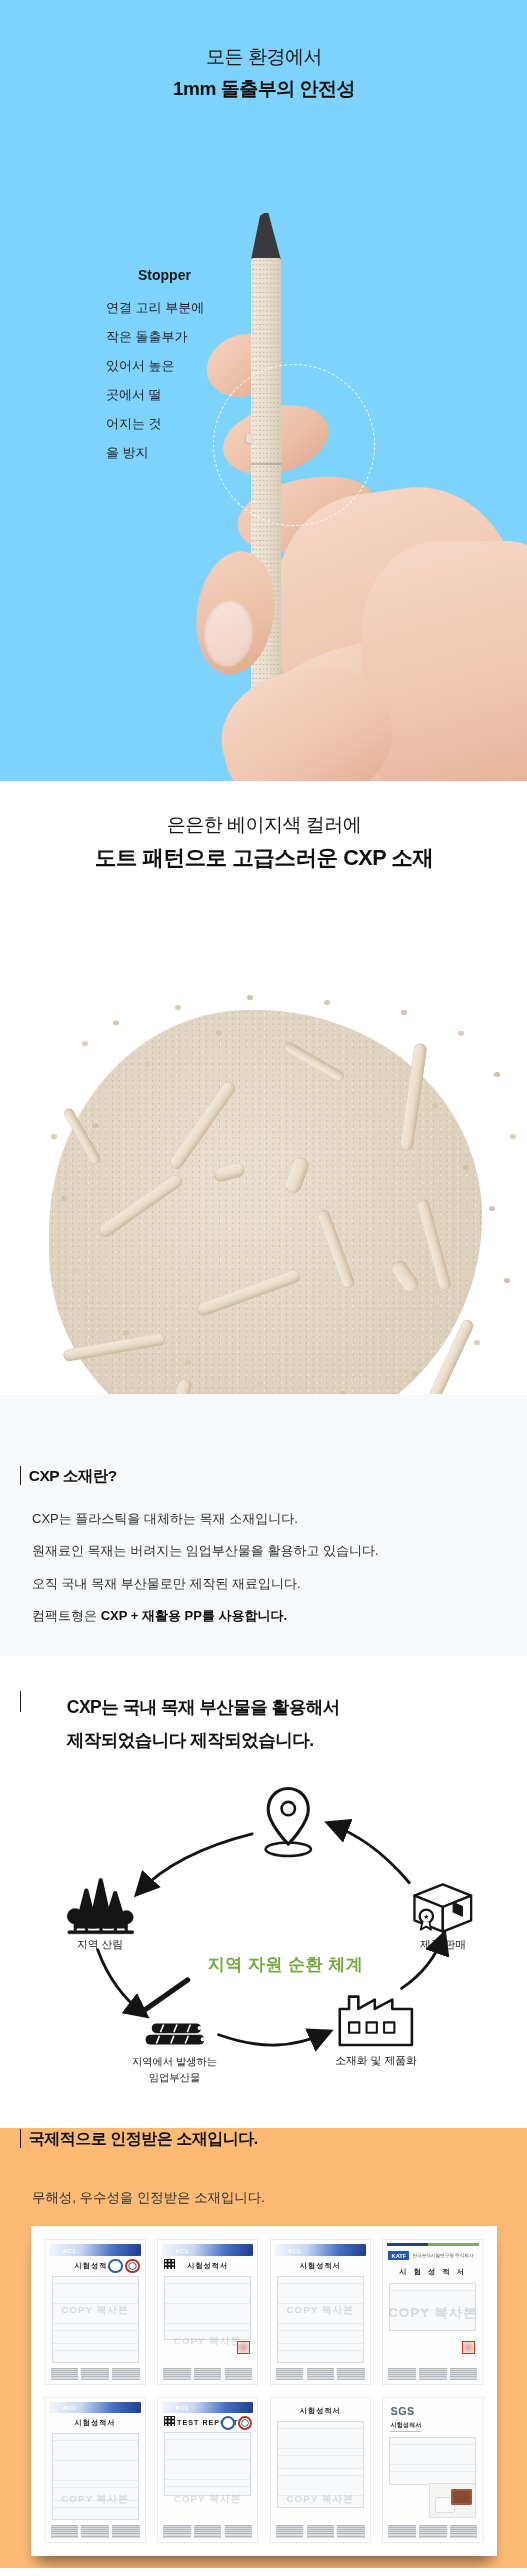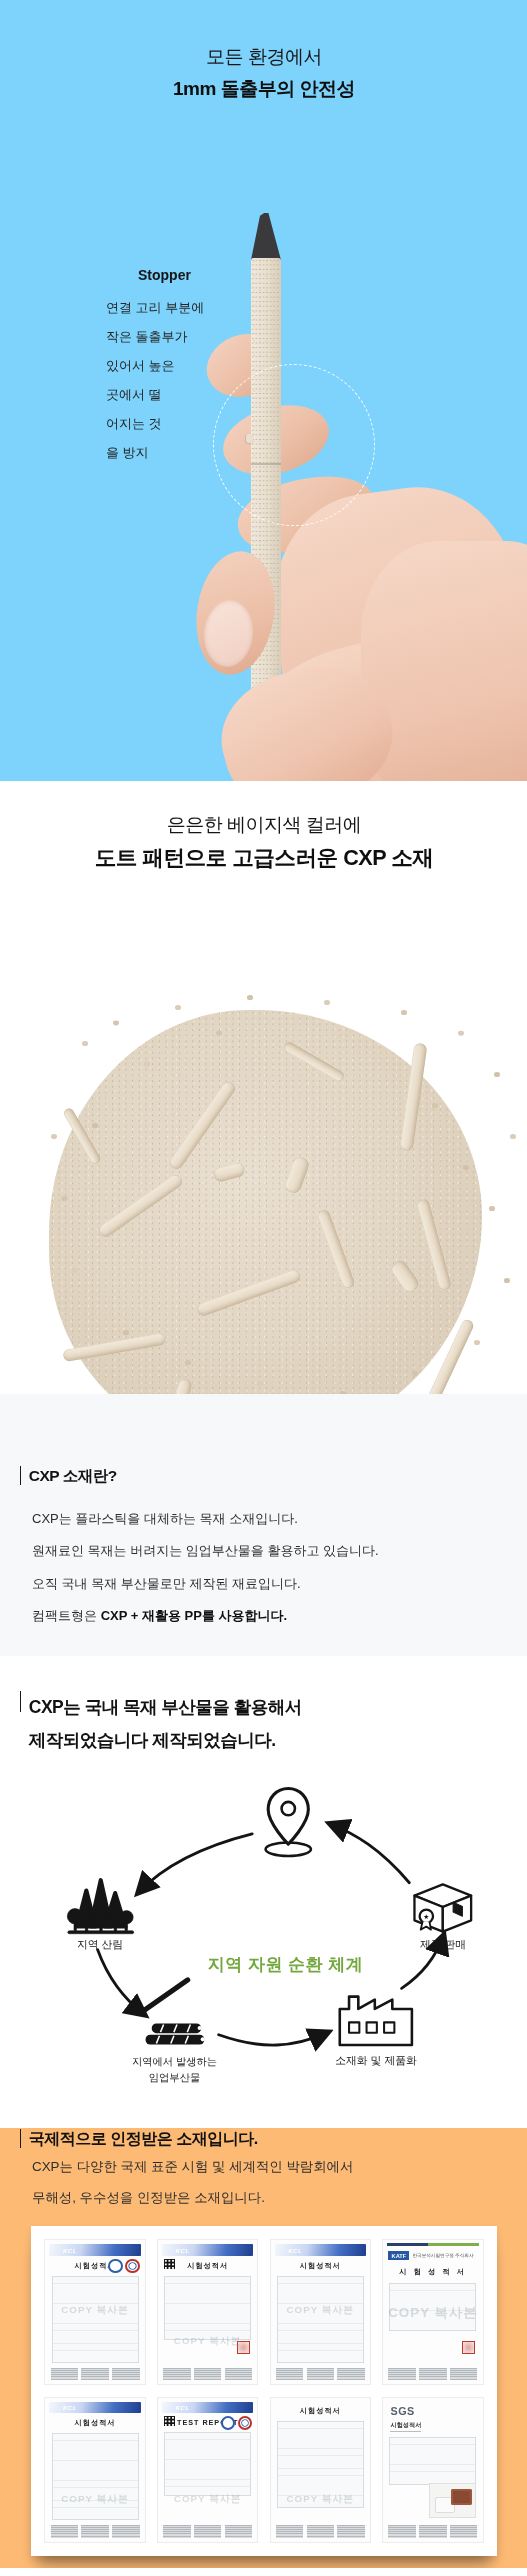--- a/index.html
+++ b/index.html
@@ -187,21 +187,21 @@
     <div class="body-l" style="left:32px;top:148px;">원재료인 목재는 버려지는 임업부산물을 활용하고 있습니다.</div>
     <div class="body-l" style="left:32px;top:181px;">오직 국내 목재 부산물로만 제작된 재료입니다.</div>
     <div class="body-l" style="left:32px;top:213px;">
       <span>컴팩트형은 </span><span style="font-weight:700;color:#111;">CXP + 재활용 PP를 사용합니다.</span>
     </div>
   </div>
 
   <div class="sec" id="sec4">
     <div class="bar-head" style="left:19.6px;top:35px;">
       <span class="vbar" style="height:20.6px;"></span>
-      <span class="bh-text" style="font-size:17.5px;line-height:33px;">
+      <span class="bh-text" style="font-size:17.5px;line-height:33px;margin-left:38px;">
         <span style="display:block;">CXP는 국내 목재 부산물을 활용해서</span>
         <span style="display:block;">제작되었습니다 제작되었습니다.</span>
       </span>
     </div>
 
     <div id="diagram">
       <svg width="433" height="340" viewBox="0 0 840 660">
         <defs>
           <marker id="ah" markerWidth="9" markerHeight="9" refX="7" refY="4.5" orient="auto">
             <path d="M0,0 L9,4.5 L0,9 Z" fill="#141414"></path>
@@ -278,21 +278,20 @@
       </div>
       <div class="diag-label" style="left:276px;top:282px;width:108px;">소재화 및 제품화</div>
     </div>
   </div>
 
   <div class="sec" id="sec5">
     <div class="bar-head" style="left:19.6px;top:1px;">
       <span class="vbar" style="height:18.5px;"></span>
       <span class="bh-text" style="font-size:16px;">국제적으로 인정받은 소재입니다.</span>
     </div>
-    <div class="body-l" style="left:32px;top:30px;font-size:13.4px;">CXP는 다양한 국제 표준 시험 및 세계적인 박람회에서</div>
     <div class="body-l" style="left:32px;top:61px;font-size:13.4px;">무해성, 우수성을 인정받은 소재입니다.</div>
 
     <div id="certpanel">
 
       <div class="cert">
         <div class="cert-head">
             <span class="cert-logo">KCL</span>
           </div>
         <div class="cert-title">시험성적서</div>
         <div class="seals">

